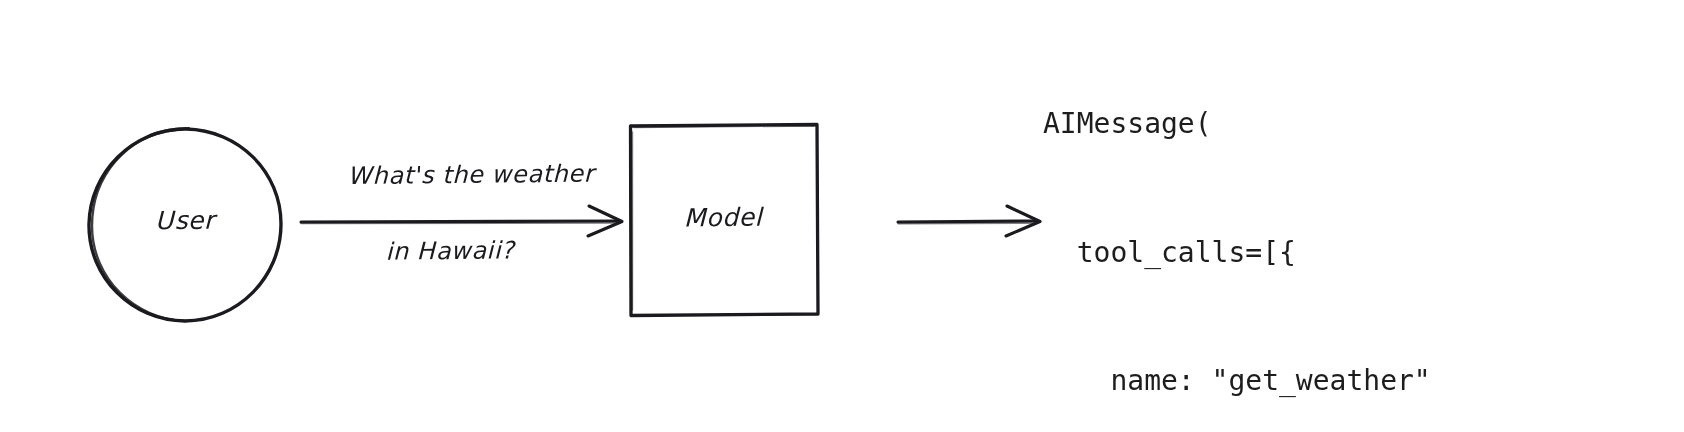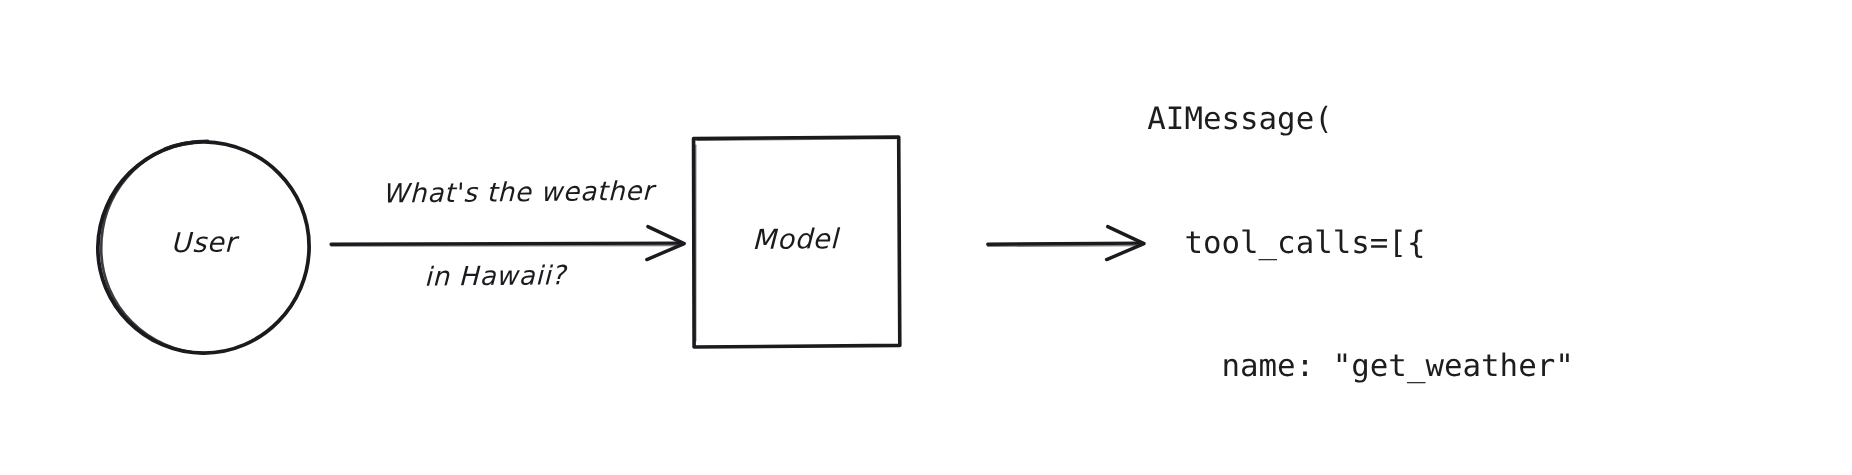--- a/index.html
+++ b/index.html
@@ -76,20 +76,21 @@
     font-size: 28px;
     line-height: 37.5px;
     color: #1d1d1d;
     white-space: pre;
     font-weight: 500;
     letter-spacing: 0px;
   }
   #code-block .code-line {
     display: block;
     white-space: pre;
+    margin-top: 16px;
   }
 </style>
 </head>
 <body>
 
 <div id="canvas-root">
 
   <svg class="sketch-layer" viewBox="0 0 1060 432">
 
     <g>

